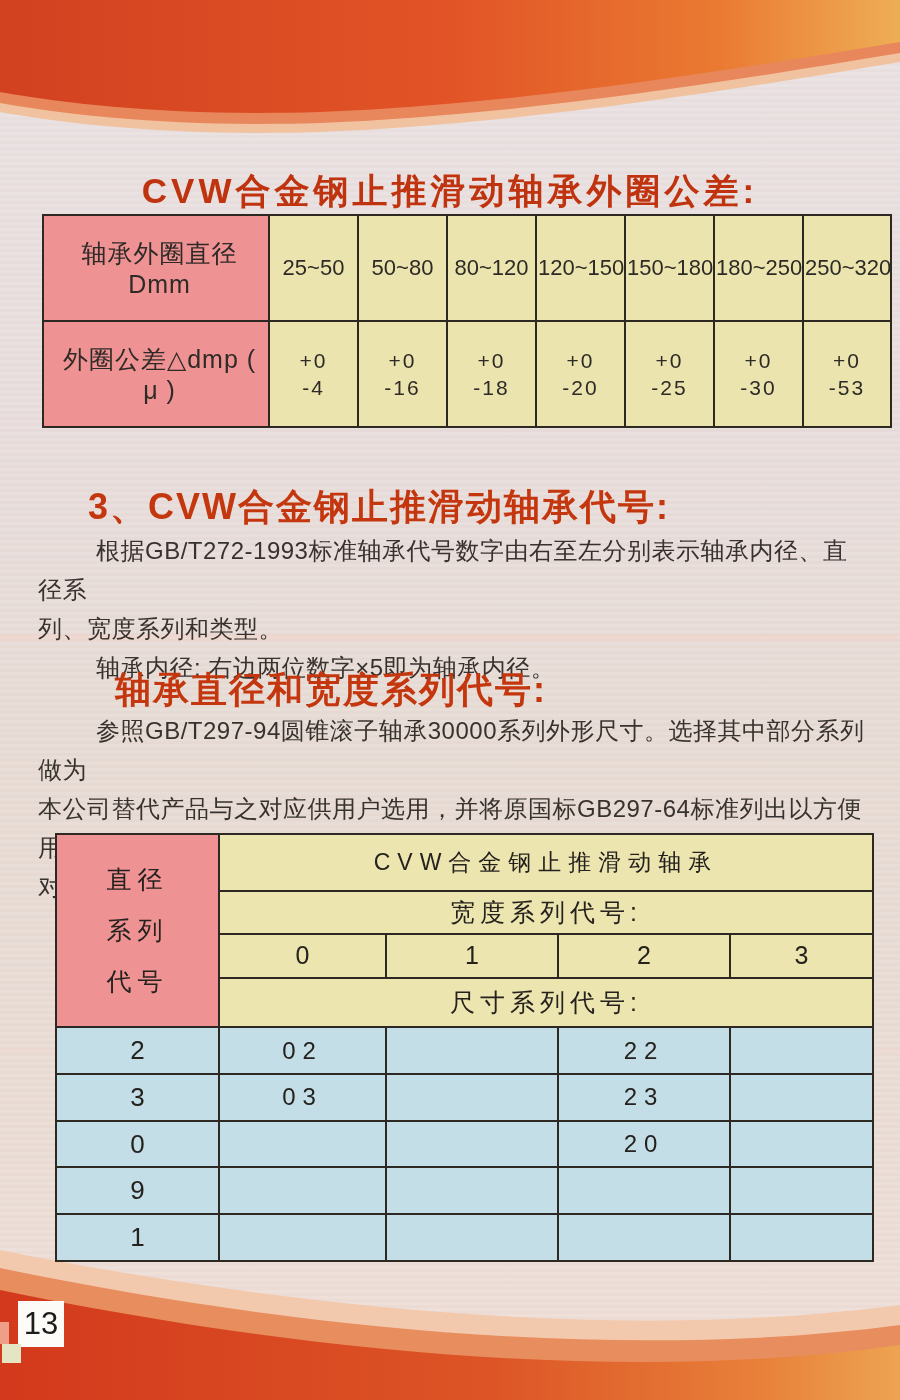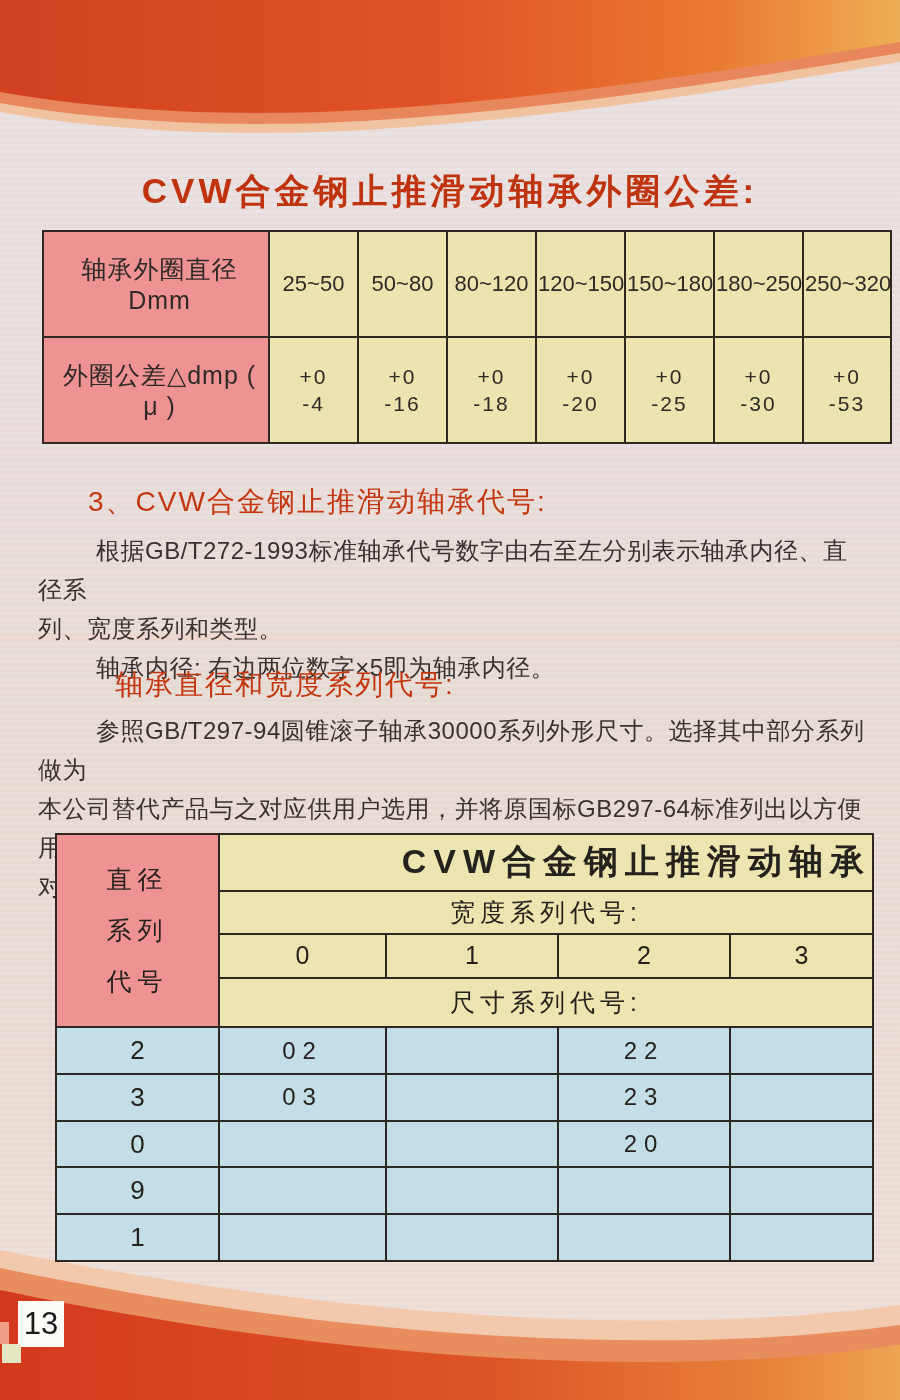--- a/index.html
+++ b/index.html
@@ -17,42 +17,42 @@
 
   .doc-title{
     position:absolute;top:168px;left:0;width:900px;text-align:center;
     font-size:35px;font-weight:bold;letter-spacing:4px;color:#c0330f;
   }
 
   table{border-collapse:collapse;table-layout:fixed;}
   td{border:2px solid #2e2822;overflow:hidden;}
 
   
-  .t1{position:absolute;left:42px;top:230px;width:848px;height:212px;padding-left:8px;}
+  .t1{position:absolute;left:42px;top:214px;width:848px;height:212px;padding-left:8px;}
   .t1 td{text-align:center;vertical-align:middle;color:#2e2a26;}
   .t1 .pink{background:#ee9294;}
   .t1 .yellow{background:#ebe4ae;}
   .t1 .rowlabel{font-size:25px;letter-spacing:1px;padding-left:8px;}
   .t1 .range{font-size:22px;}
   .t1 .tol div{font-size:21px;line-height:27px;letter-spacing:2px;}
 
   
-  .red-heading{position:absolute;color:#c4370e;font-weight:normal;font-size:28px;letter-spacing:2px;}
+  .red-heading{position:absolute;color:#c4370e;font-weight:bold;font-size:36px;letter-spacing:2px;}
   .para{position:absolute;left:38px;width:832px;color:#38322e;font-size:24px;line-height:39px;letter-spacing:0.5px;}
   .para .indent{text-indent:58px;}
 
   
   .t2{position:absolute;left:55px;top:833px;width:817px;height:429px;}
   .t2 td{text-align:center;vertical-align:middle;color:#25211d;}
   .t2 .pink{background:#ee9294;}
   .t2 .yellow{background:#ece5b0;}
   .t2 .blue{background:#c4dee8;}
   .t2 .corner{font-size:25px;letter-spacing:6px;}
   .t2 .corner div{margin:18px 0;}
-  .t2 .t2-title{font-size:34px;font-weight:bold;letter-spacing:7px;height:52px;text-align:right;}
+  .t2 .t2-title{font-size:23px;font-weight:normal;letter-spacing:7px;height:52px;}
   .t2 .t2-sub{font-size:25px;letter-spacing:5px;}
   .t2 .t2-num{font-size:25px;}
   .t2 .code{font-size:26px;}
   .t2 .val{font-size:24px;letter-spacing:7px;}
 
   
   .pagenum-box{
     position:absolute;left:18px;top:1301px;width:46px;height:46px;background:#fcfbf8;
     display:flex;align-items:center;justify-content:center;
     font-size:31px;color:#1c1c1c;z-index:5;

